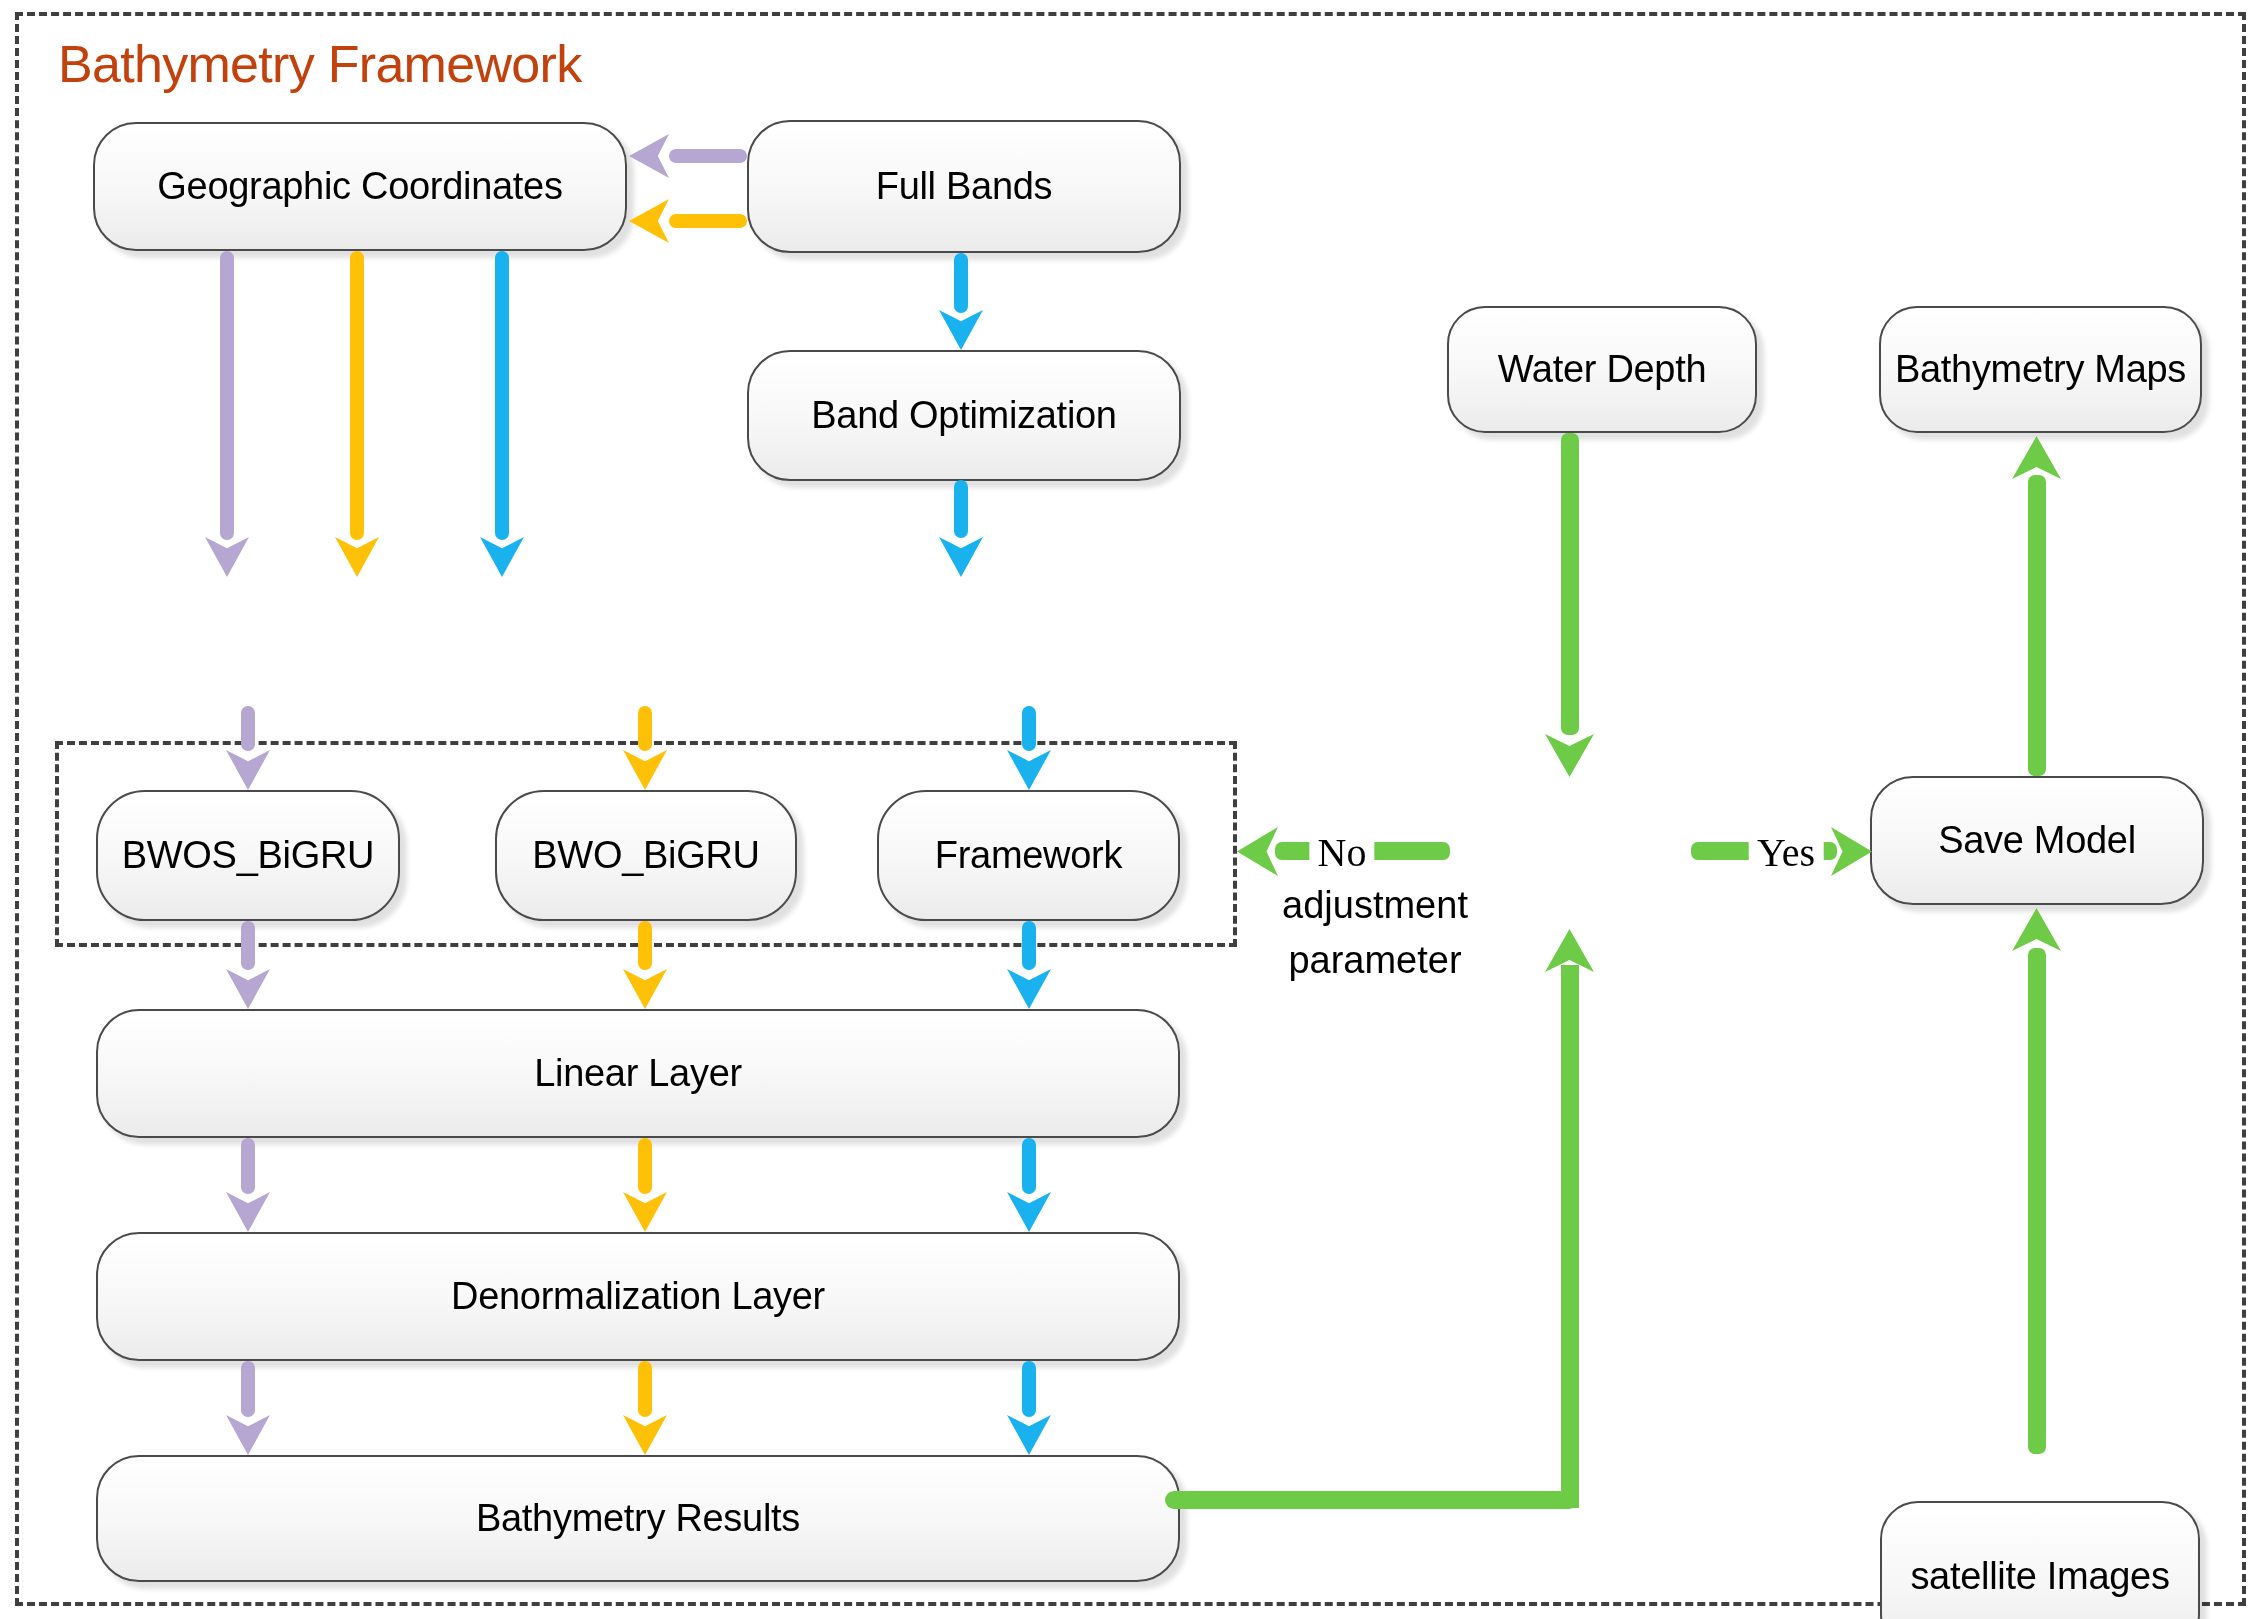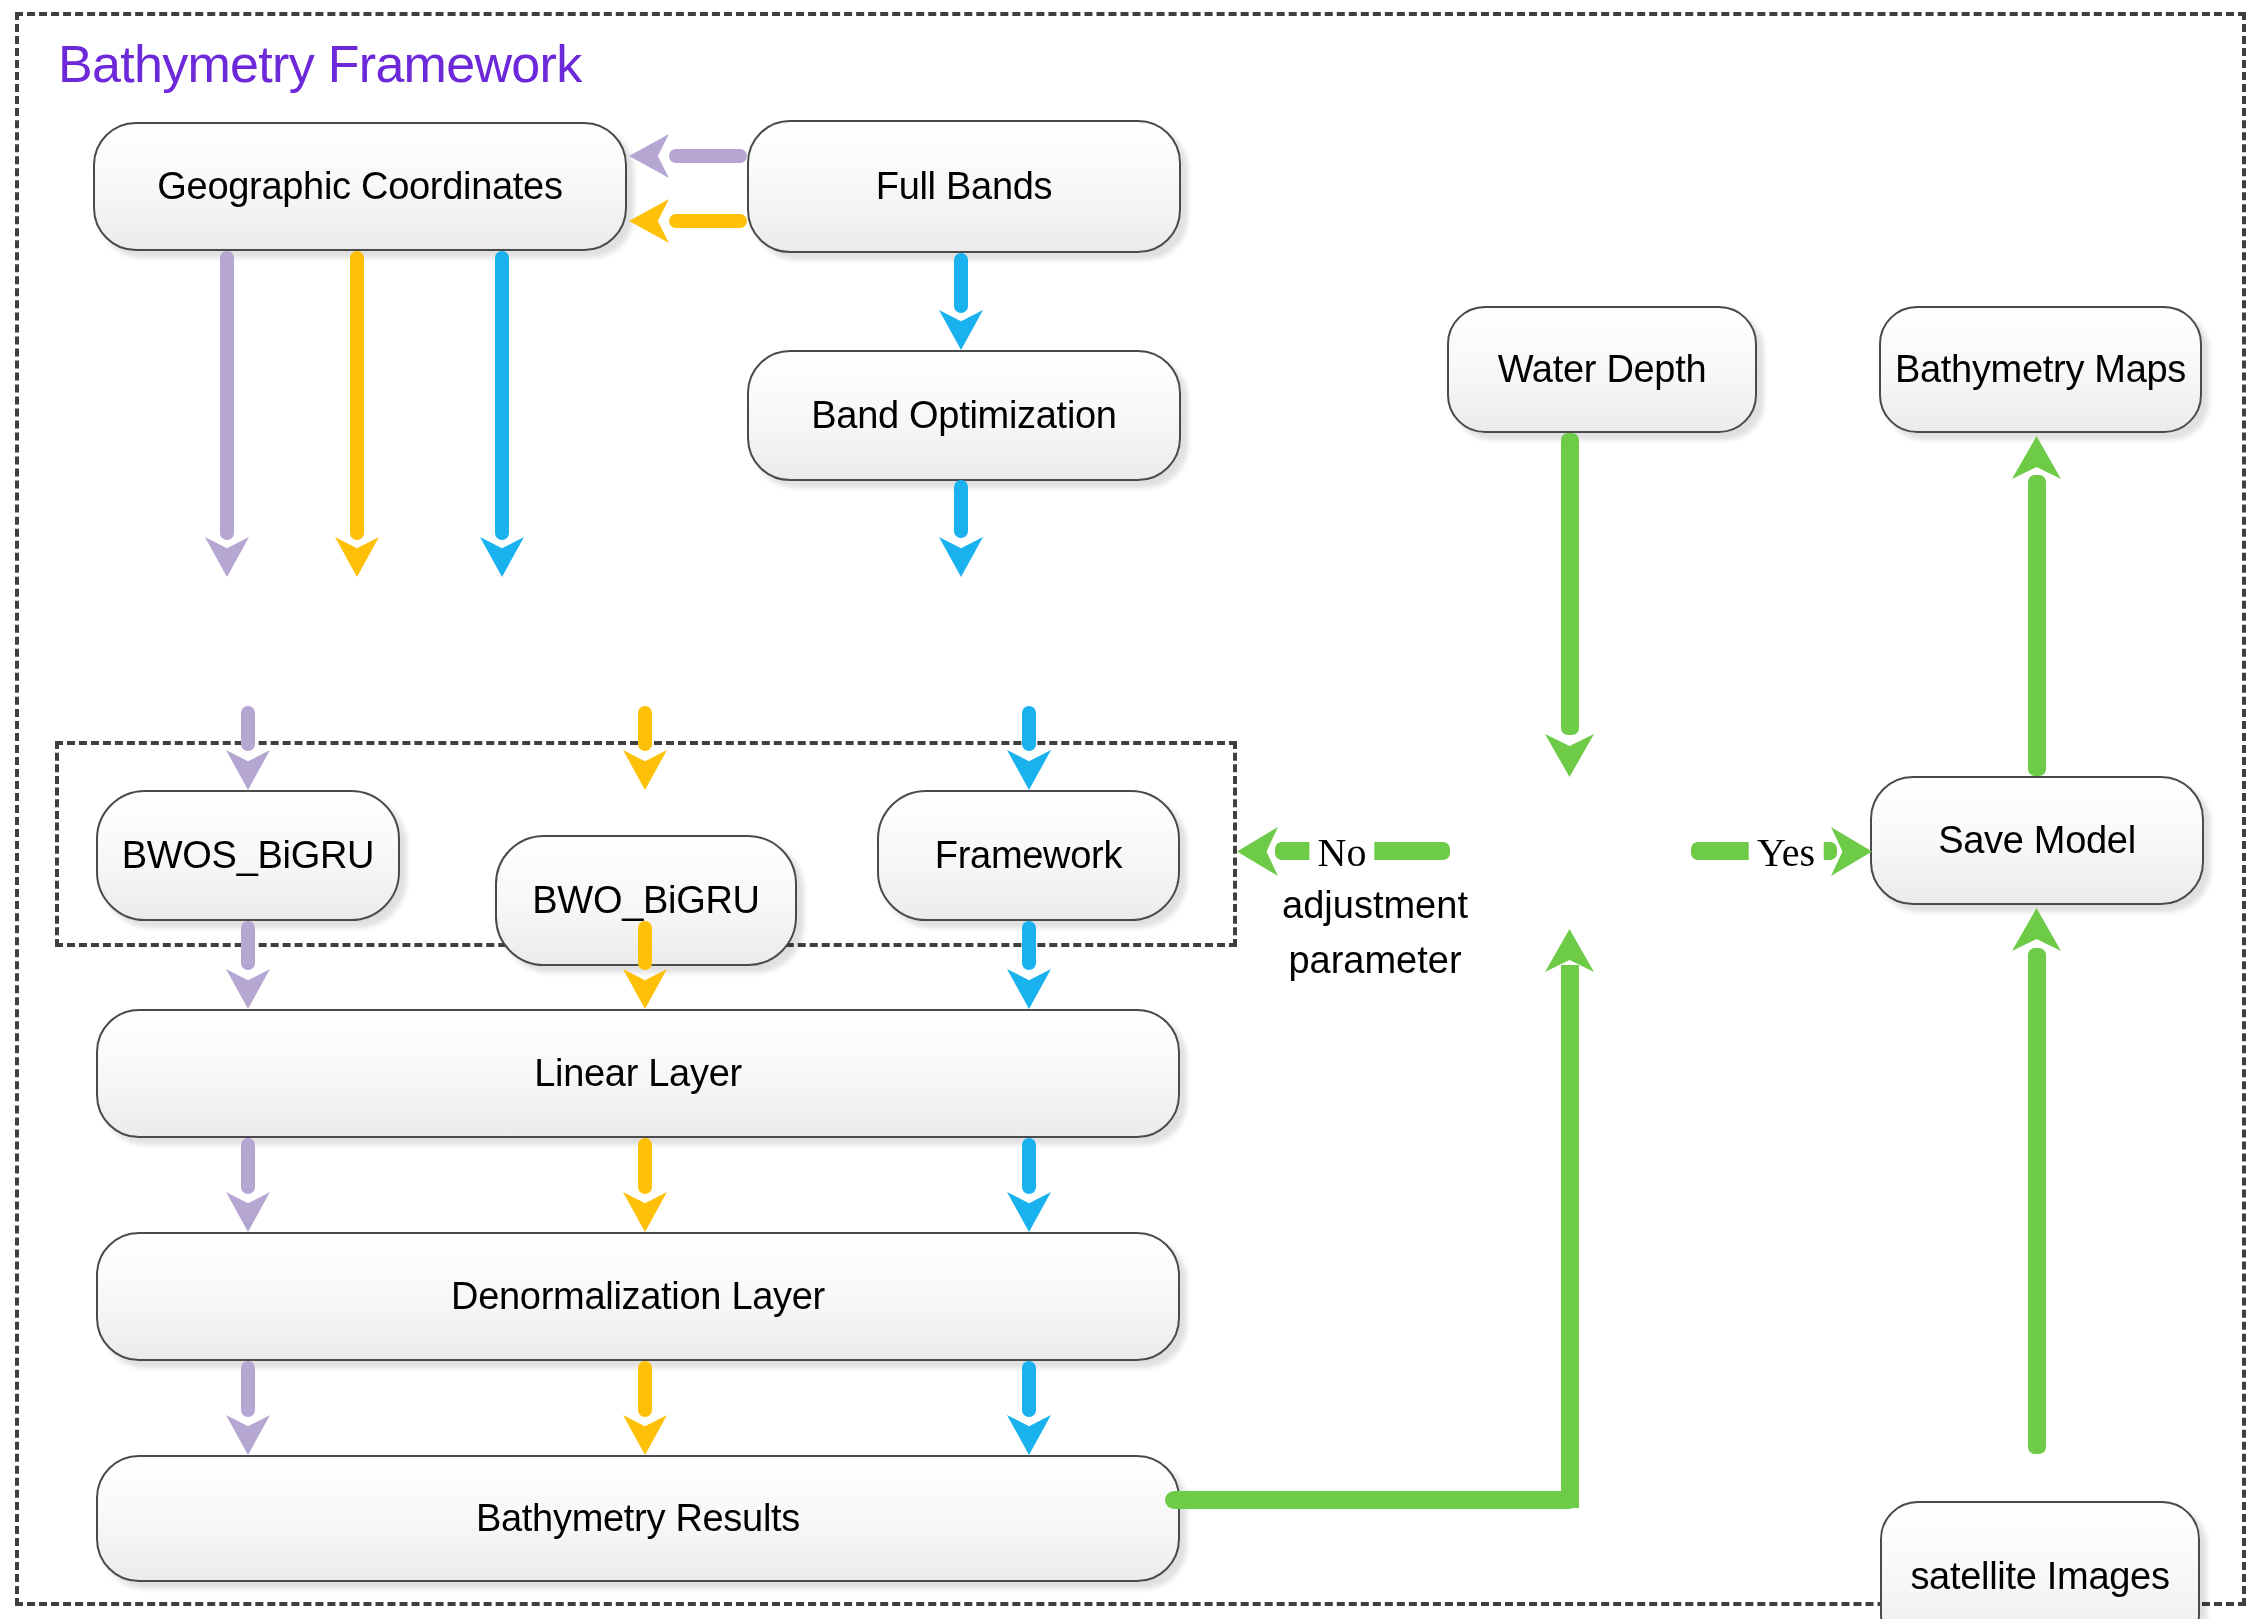--- a/index.html
+++ b/index.html
@@ -10,21 +10,21 @@
   .outer-frame{
     position:absolute;left:15px;top:12.4px;width:2231px;height:1594px;
     border:4.8px dashed var(--dash,#3f3f3f);box-sizing:border-box;
   }
   .inner-frame{
     position:absolute;left:55px;top:741px;width:1182px;height:206px;
     border:4.1px dashed var(--dash,#3f3f3f);box-sizing:border-box;
   }
   .title{
     position:absolute;left:58px;top:34px;font-size:52px;letter-spacing:-0.7px;
-    color:#6d28d9;white-space:nowrap;
+    color:#c2410c;white-space:nowrap;
   }
   .box{
     position:absolute;box-sizing:border-box;
     background:linear-gradient(180deg,#ffffff 0%,#f7f7f7 55%,#ebebeb 100%);
     border:2.1px solid #4a4a4a;border-radius:43px;
     box-shadow:6.2px 6.9px 5.5px rgba(0,0,0,0.12);
     display:flex;align-items:center;justify-content:center;
     font-size:38px;letter-spacing:-0.3px;white-space:nowrap;
   }
   .box.r72{border-radius:49px;}
@@ -78,21 +78,21 @@
     </div>
   <div class="box" style="left:747px;top:120px;width:434px;height:133px;">
       <span>Full Bands</span>
     </div>
   <div class="box" style="left:747px;top:350px;width:434px;height:131px;">
       <span>Band Optimization</span>
     </div>
   <div class="box r72" style="left:96px;top:790px;width:304px;height:131px;">
       <span>BWOS_BiGRU</span>
     </div>
-  <div class="box r72" style="left:495px;top:790px;width:302px;height:131px;margin-top:45px;">
+  <div class="box r72" style="left:495px;top:790px;width:302px;height:131px;">
       <span>BWO_BiGRU</span>
     </div>
   <div class="box r72" style="left:877px;top:790px;width:303px;height:131px;">
       <span>Framework</span>
     </div>
   <div class="box" style="left:96px;top:1009px;width:1084px;height:129px;">
       <span>Linear Layer</span>
     </div>
   <div class="box" style="left:96px;top:1232px;width:1084px;height:129px;">
       <span>Denormalization Layer</span>

